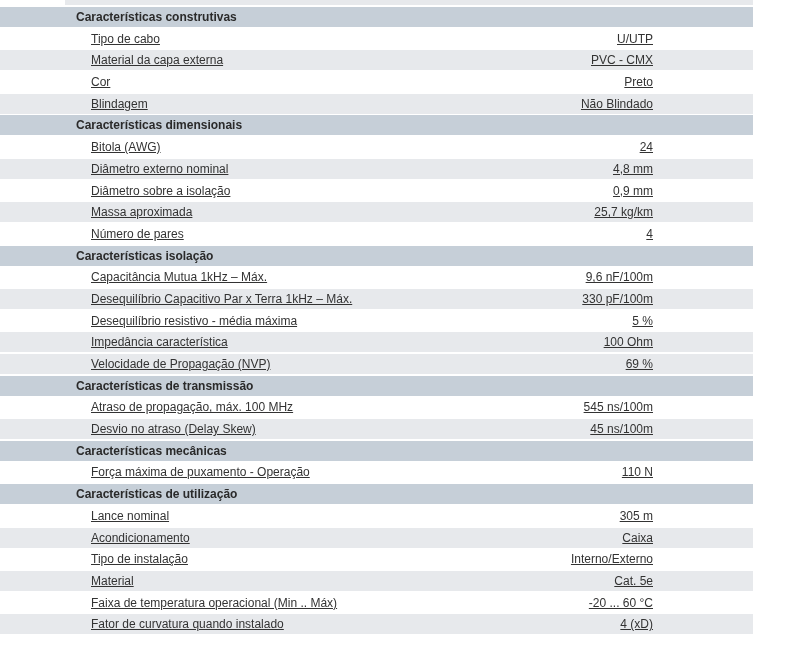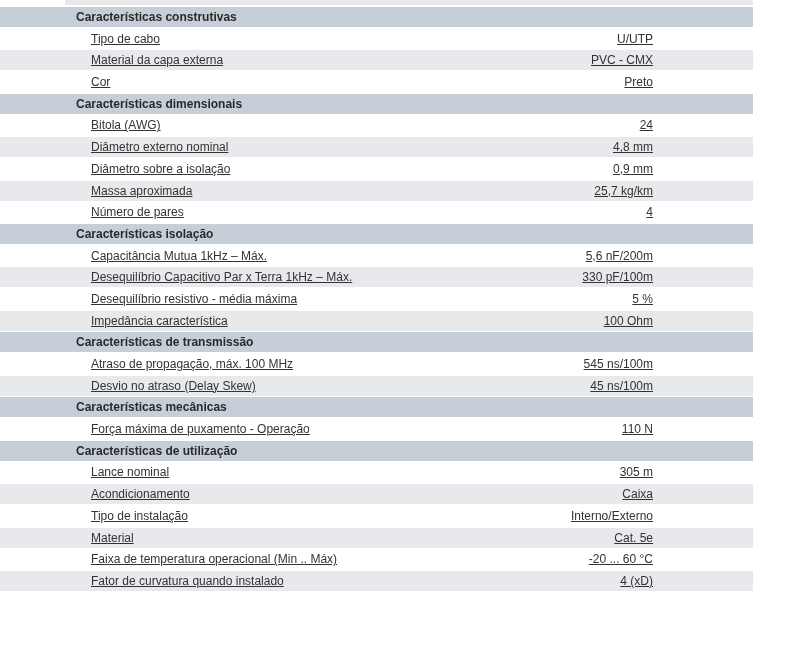--- a/index.html
+++ b/index.html
@@ -79,20 +79,24 @@
         <span class="value">U/UTP</span>
       </div>
       <div class="row data-row alt">
         <span class="label">Material da capa externa</span>
         <span class="value">PVC - CMX</span>
       </div>
       <div class="row data-row">
         <span class="label">Cor</span>
         <span class="value">Preto</span>
       </div>
+      <div class="row data-row alt">
+        <span class="label">Blindagem</span>
+        <span class="value">Não Blindado</span>
+      </div>
       <div class="row header-row">
         <span>Características dimensionais</span>
       </div>
       <div class="row data-row">
         <span class="label">Bitola (AWG)</span>
         <span class="value">24</span>
       </div>
       <div class="row data-row alt">
         <span class="label">Diâmetro externo nominal</span>
         <span class="value">4,8 mm</span>
@@ -107,33 +111,37 @@
       </div>
       <div class="row data-row">
         <span class="label">Número de pares</span>
         <span class="value">4</span>
       </div>
       <div class="row header-row">
         <span>Características isolação</span>
       </div>
       <div class="row data-row">
         <span class="label">Capacitância Mutua 1kHz – Máx.</span>
-        <span class="value">5,6 nF/200m</span>
+        <span class="value">9,6 nF/100m</span>
       </div>
       <div class="row data-row alt">
         <span class="label">Desequilíbrio Capacitivo Par x Terra 1kHz – Máx.</span>
         <span class="value">330 pF/100m</span>
       </div>
       <div class="row data-row">
         <span class="label">Desequilíbrio resistivo - média máxima</span>
         <span class="value">5 %</span>
       </div>
       <div class="row data-row alt">
         <span class="label">Impedância característica</span>
         <span class="value">100 Ohm</span>
+      </div>
+      <div class="row data-row alt">
+        <span class="label">Velocidade de Propagação (NVP)</span>
+        <span class="value">69 %</span>
       </div>
       <div class="row header-row">
         <span>Características de transmissão</span>
       </div>
       <div class="row data-row">
         <span class="label">Atraso de propagação, máx. 100 MHz</span>
         <span class="value">545 ns/100m</span>
       </div>
       <div class="row data-row alt">
         <span class="label">Desvio no atraso (Delay Skew)</span>

